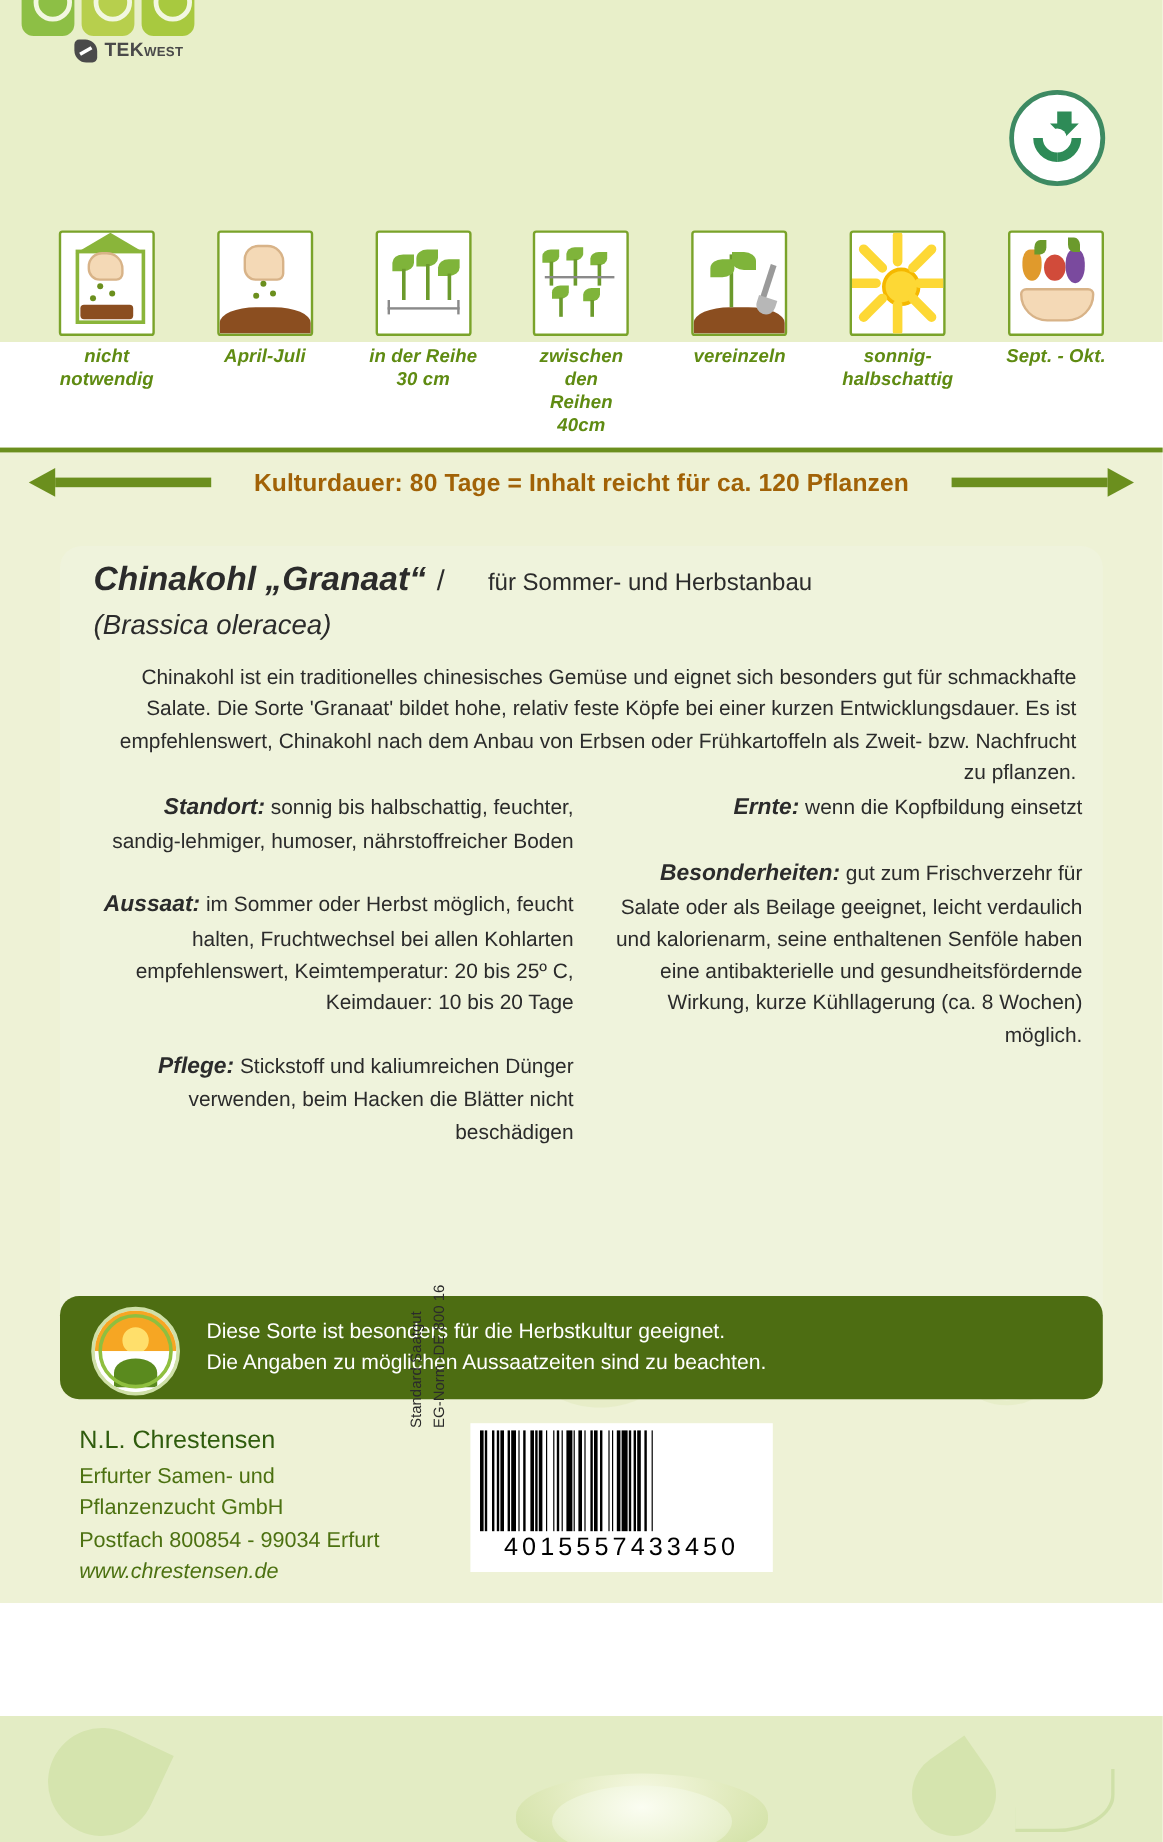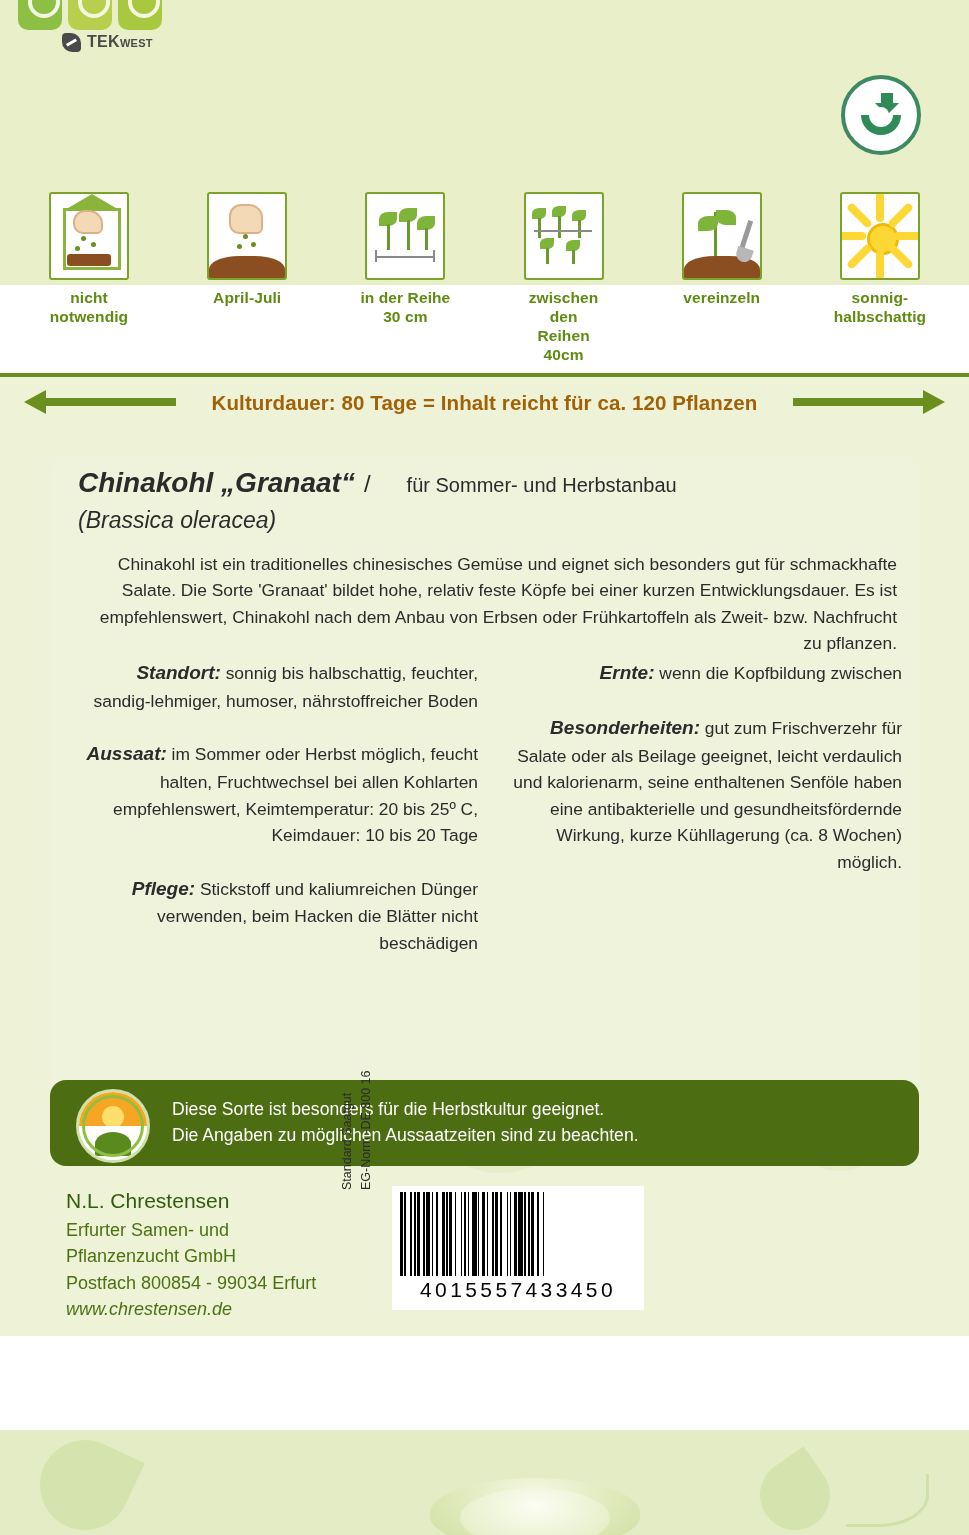--- a/index.html
+++ b/index.html
@@ -181,20 +181,21 @@
 
   
   .icon-row {
     position: absolute;
     left: 0; right: 0;
     top: 192px;
     display: flex;
     padding: 0 42px;
     gap: 0;
     justify-content: space-between;
+    font-style: italic;
   }
   .icon-cell {
     width: 94px;
     display: flex;
     flex-direction: column;
     align-items: center;
   }
   .icon-box {
     width: 76px;
     height: 84px;
@@ -660,20 +661,31 @@
         <div class="sun-ray" style="transform:rotate(135deg) translateY(14px);"></div>
         <div class="sun-ray" style="transform:rotate(180deg) translateY(14px);"></div>
         <div class="sun-ray" style="transform:rotate(225deg) translateY(14px);"></div>
         <div class="sun-ray" style="transform:rotate(270deg) translateY(14px);"></div>
         <div class="sun-ray" style="transform:rotate(315deg) translateY(14px);"></div>
       </div>
       <div class="icon-label" style="white-space:pre-line;">sonnig-
 halbschattig</div>
     </div>
 
+    <div class="icon-cell">
+      <div class="icon-box">
+        <div class="veg" style="left:10px; top:14px; width:16px; height:26px; background:#e09a2c; border-radius:40% 40% 50% 50%;"></div>
+        <div class="veg" style="left:28px; top:18px; width:18px; height:22px; background:#d14b3a;"></div>
+        <div class="veg" style="left:46px; top:14px; width:16px; height:28px; background:#7a4a9e; border-radius:40% 40% 50% 50%;"></div>
+        <div class="veg" style="left:20px; top:6px; width:10px; height:12px; background:#6b9a2c; border-radius:50% 0 50% 0;"></div>
+        <div class="veg" style="left:48px; top:4px; width:10px; height:12px; background:#6b9a2c; border-radius:0 50% 0 50%;"></div>
+        <div class="hand" style="left:8px; top:46px; width:58px; height:24px; border-radius:6px 6px 26px 26px;"></div>
+      </div>
+      <div class="icon-label" style="white-space:pre-line;">Sept. - Okt.</div>
+    </div>
 
   </div>
 
   <div class="kultur">
     <div class="arrow-left"></div>
     <div class="kultur-text">Kulturdauer: 80 Tage = Inhalt reicht für ca. 120 Pflanzen</div>
     <div class="arrow-right"></div>
   </div>
 
   <div class="card">
@@ -693,21 +705,21 @@
       <div class="sect">
         <p><span class="hd">Aussaat:</span><span> im Sommer oder Herbst möglich, feucht halten, Fruchtwechsel bei allen Kohlarten empfehlenswert, Keimtemperatur: 20 bis 25º C, Keimdauer: 10 bis 20 Tage</span></p>
       </div>
       <div class="sect">
         <p><span class="hd">Pflege:</span><span> Stickstoff und kaliumreichen Dünger verwenden, beim Hacken die Blätter nicht beschädigen</span></p>
       </div>
     </div>
 
     <div class="col-right">
       <div class="sect">
-        <p><span class="hd">Ernte:</span><span> wenn die Kopfbildung zwischen</span></p>
+        <p><span class="hd">Ernte:</span><span> wenn die Kopfbildung einsetzt</span></p>
       </div>
       <div class="sect">
         <p><span class="hd">Besonderheiten:</span><span> gut zum Frischverzehr für Salate oder als Beilage geeignet, leicht verdaulich und kalorienarm, seine enthaltenen Senföle haben eine antibakterielle und gesundheitsfördernde Wirkung, kurze Kühllagerung (ca. 8 Wochen) möglich.</span></p>
       </div>
     </div>
 
   </div>
 
   <div class="note">
     <div class="note-badge">

